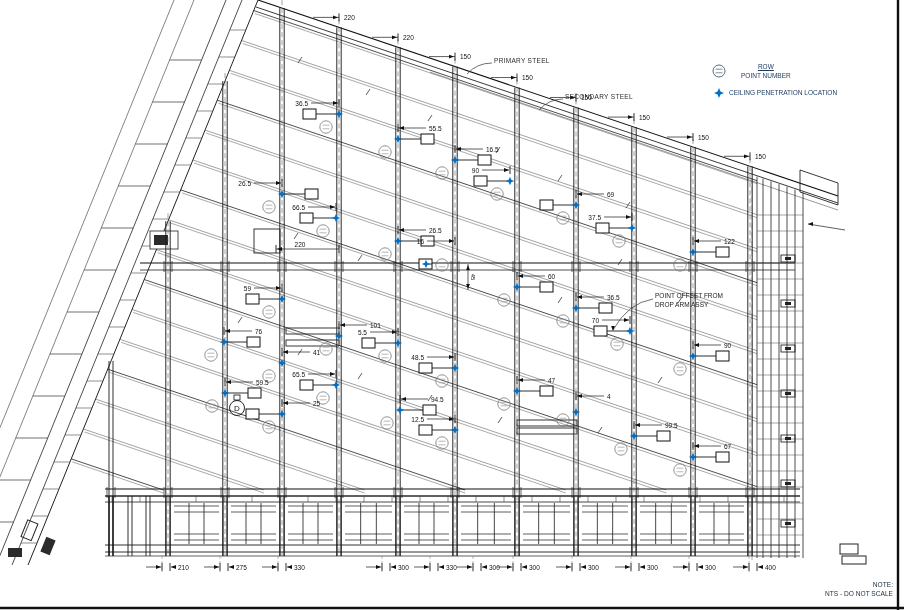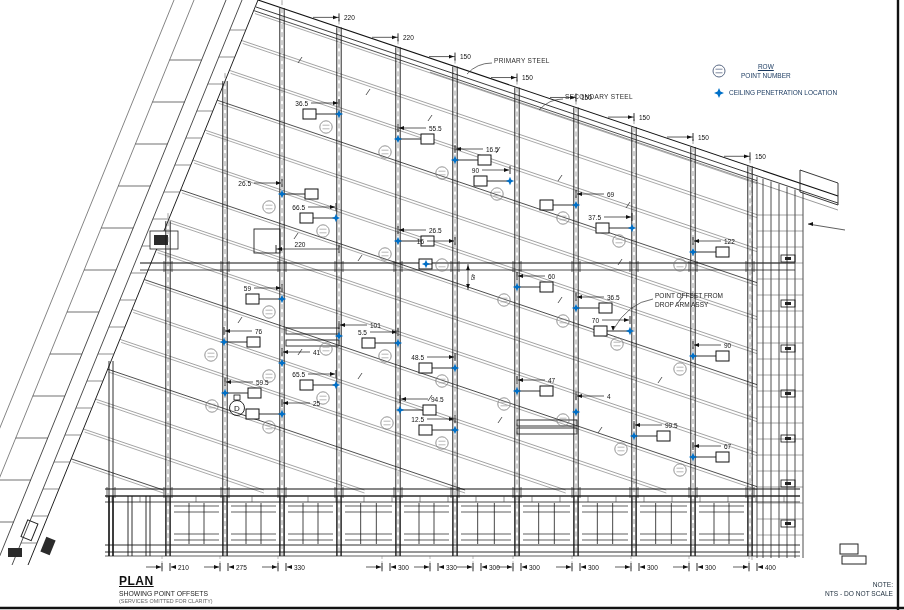--- a/index.html
+++ b/index.html
@@ -970,23 +970,18 @@
     <div>POINT OFFSET FROM</div>
     <div>DROP ARM ASSY</div>
   </div>
 
   <div class="ovl legend-text" style="left:741px;top:63px;text-align:center">
     <div class="u">ROW</div>
     <div>POINT NUMBER</div>
   </div>
   <div class="ovl legend-text" style="left:729px;top:89px">CEILING PENETRATION LOCATION</div>
 
-  <div class="ovl" style="left:119px;top:574px">
-    <div class="title-plan">PLAN</div>
-    <div class="title-sub">SHOWING POINT OFFSETS</div>
-    <div class="title-note">(SERVICES OMITTED FOR CLARITY)</div>
-  </div>
 
   <div class="ovl note-block" style="left:805px;top:581px;width:88px">
     <div>NOTE:</div>
     <div>NTS - DO NOT SCALE</div>
   </div>
 </div>
 
 </body></html>

